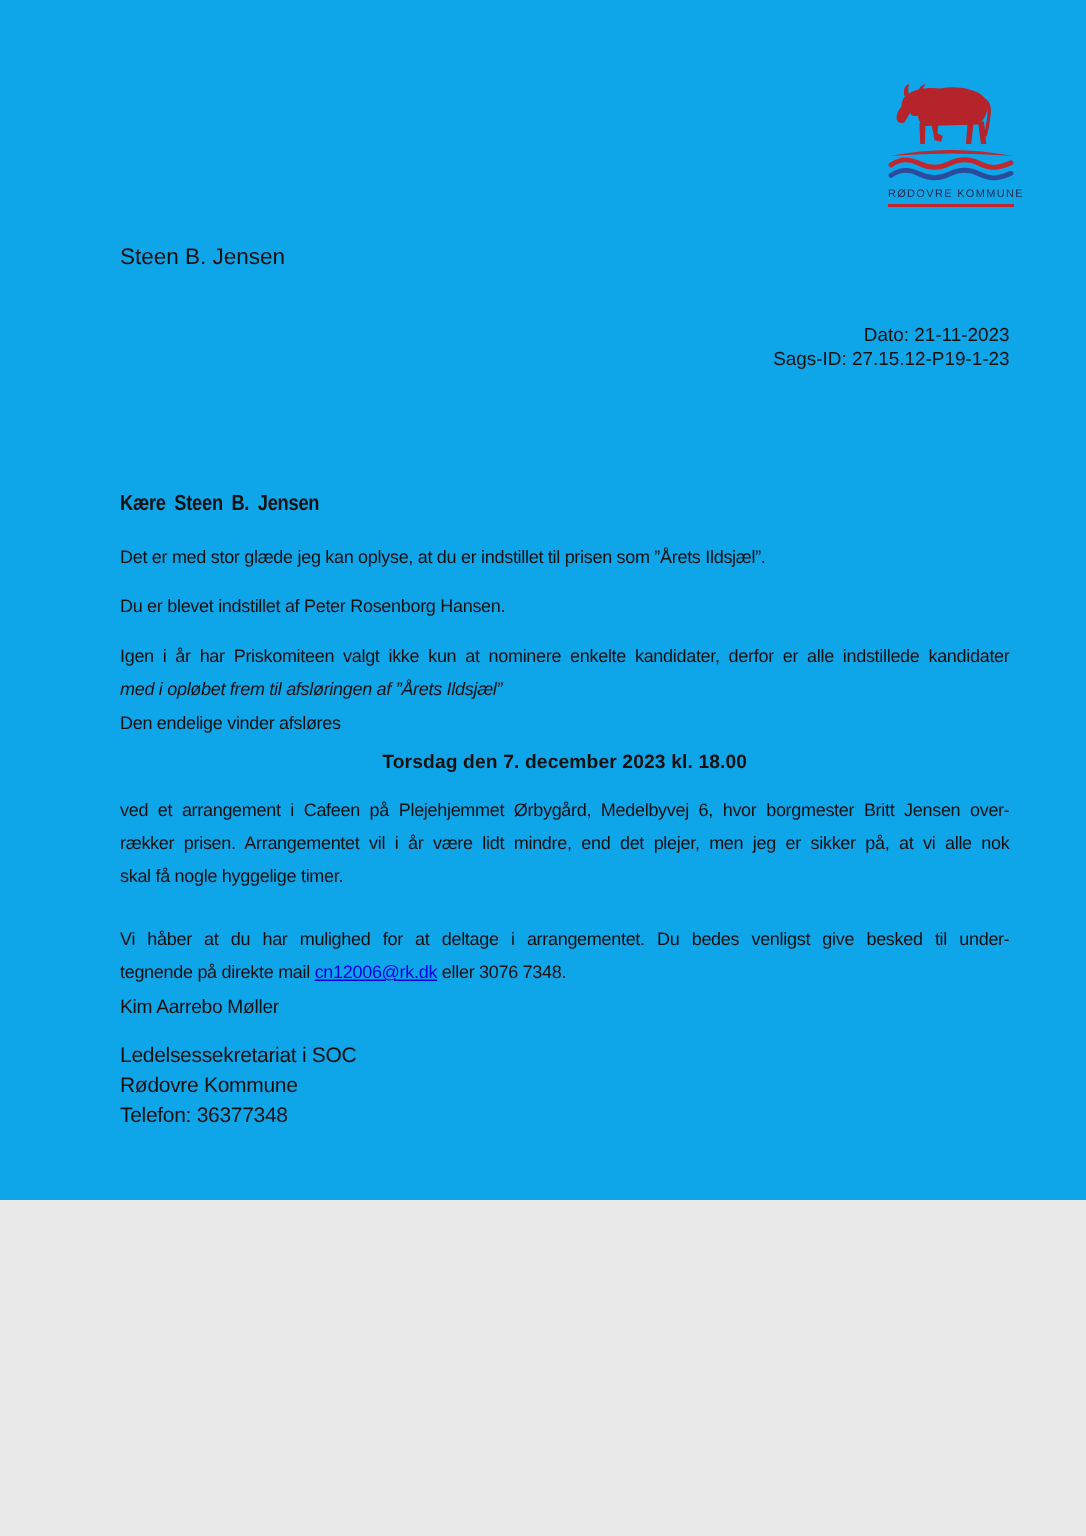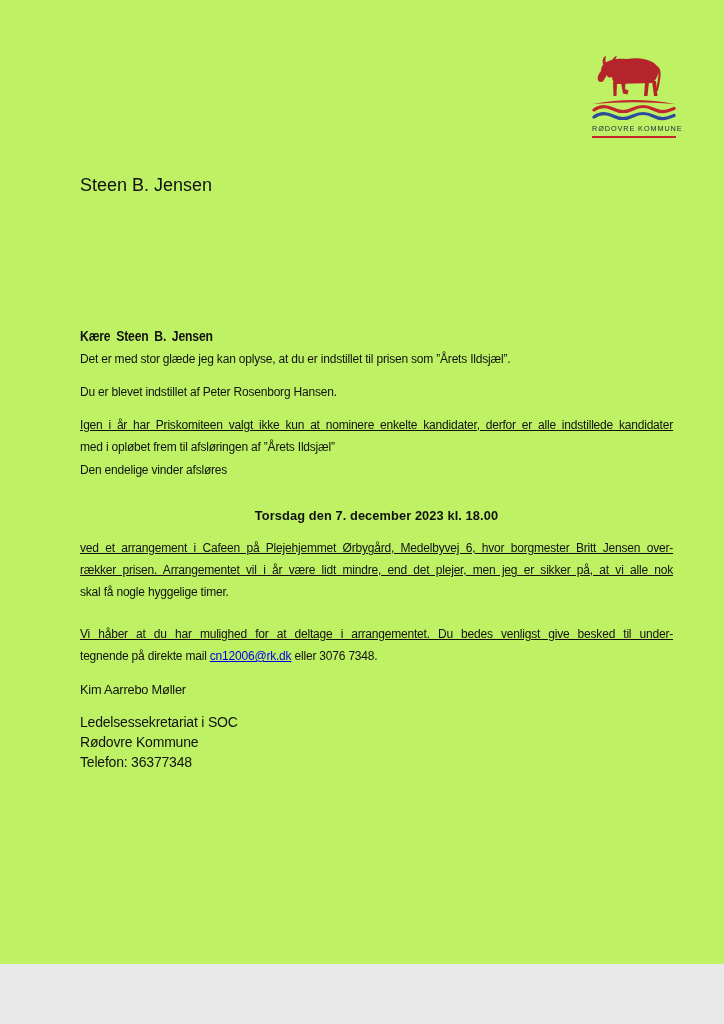--- a/index.html
+++ b/index.html
@@ -1,22 +1,22 @@
 <!DOCTYPE html>
 <html><head>
 <meta charset="utf-8">
 <style>
   * { margin: 0; padding: 0; box-sizing: border-box; }
   html, body { background: #e9e9e9; }
   .page {
     position: relative;
     width: 724px;
-    height: 964px;
+    height: 800px;
     margin: 0 auto;
-    background: #bef264;
+    background: #0ea5e9;
     overflow: hidden;
     font-family: "Liberation Sans", sans-serif;
     color: #111111;
   }
 
   
   .logo {
     position: absolute;
     top: 56px;
     right: 48px;
@@ -34,22 +34,22 @@
   .logo-underline {
     margin-top: 2.5px;
     height: 2.2px;
     background: #c1272d;
   }
 
   
   .recipient {
     position: absolute;
     left: 80px;
-    top: 175px;
-    font-size: 18px;
+    top: 163px;
+    font-size: 15px;
   }
   .meta {
     position: absolute;
     right: 51px;
     top: 215px;
     text-align: right;
     font-size: 12.6px;
     line-height: 16px;
   }
 
@@ -60,37 +60,36 @@
     top: 325px;
     width: 593px;
     font-size: 12px;
     letter-spacing: -0.2px;
   }
   .line { line-height: 22px; }
   .just {
     text-align: justify;
     text-align-last: justify;
     white-space: nowrap;
-    text-decoration: underline;
   }
-  .salutation-row { line-height: 22px; }
+  .salutation-row { line-height: 22px; margin-bottom: 13px; }
   .salutation {
     display: inline-block;
     transform: scaleX(0.84);
     transform-origin: 0 50%;
     font-weight: 700;
     font-size: 14.5px;
     word-spacing: 3px;
     white-space: nowrap;
   }
   .mb11 { margin-bottom: 11px; }
   .mb10 { margin-bottom: 10px; }
-  .mb8  { margin-bottom: 24px; }
-  .mb1  { margin-bottom: 1px; }
-  .mb16 { margin-bottom: 12px; }
+  .mb8  { margin-bottom: 4px; }
+  .mb1  { margin-bottom: 1px; font-style: italic; }
+  .mb16 { margin-bottom: 1px; }
   .mb20 { margin-bottom: 20px; }
   .event-line {
     text-align: center;
     font-weight: 700;
     font-size: 12.8px;
     letter-spacing: 0.1px;
     line-height: 22px;
   }
   .email {
     color: #0000e6;
@@ -132,20 +131,24 @@
 
       <path fill="none" stroke="#c1272d" stroke-width="3.2" stroke-linecap="round" d="M2,54 C8,49.5 14,49.5 21,53 C28,56.5 34,56.5 41,53 C48,49.5 54,49.5 61,53 C68,56.5 73,56.5 82,52.5"></path>
       <path fill="none" stroke="#2b4b9c" stroke-width="3.2" stroke-linecap="round" d="M2,61 C8,56.5 14,56.5 21,60 C28,63.5 34,63.5 41,60 C48,56.5 54,56.5 61,60 C68,63.5 73,63.5 82,59.5"></path>
     </svg>
     <div class="logo-text">RØDOVRE KOMMUNE</div>
     <div class="logo-underline"></div>
   </div>
 
   <div class="recipient">Steen B. Jensen</div>
 
+  <div class="meta">
+    <div>Dato: 21-11-2023</div>
+    <div>Sags-ID: 27.15.12-P19-1-23</div>
+  </div>
 
   <div class="content">
 
     <div class="salutation-row">
       <span class="salutation">Kære Steen B. Jensen</span>
     </div>
 
     <div class="line mb11">Det er med stor glæde jeg kan oplyse, at du er indstillet til prisen som ”Årets Ildsjæl”.</div>
 
     <div class="line mb11">Du er blevet indstillet af Peter Rosenborg Hansen.</div>

